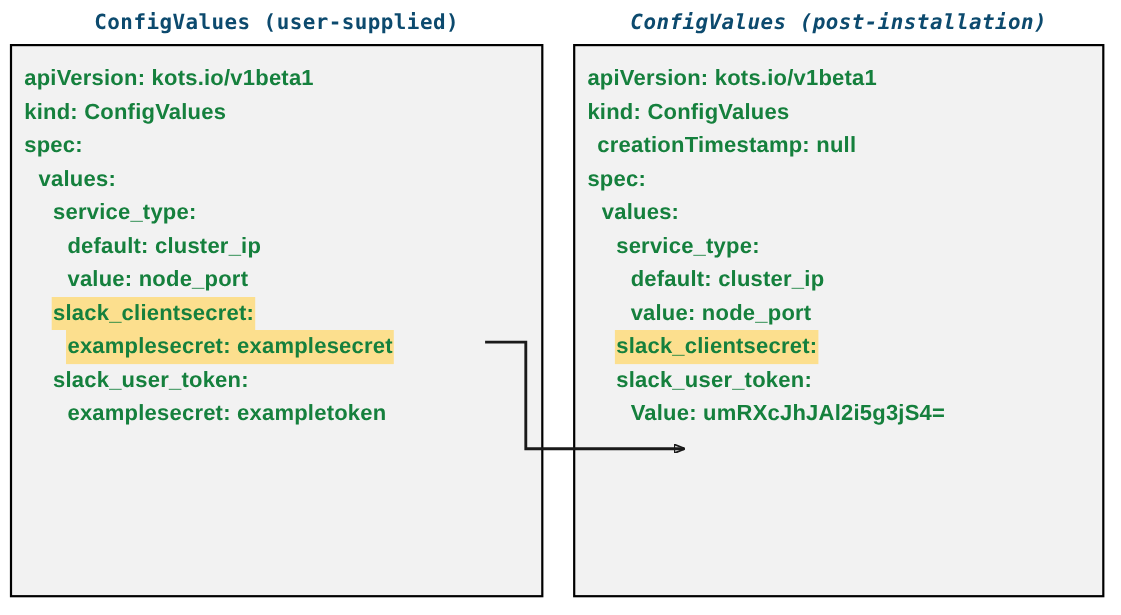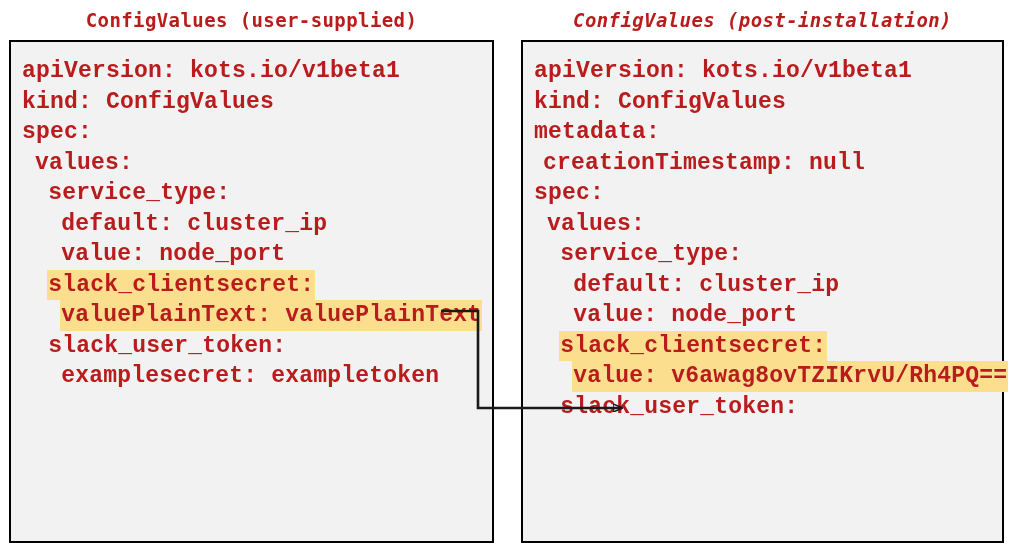--- a/index.html
+++ b/index.html
@@ -21,21 +21,21 @@
     box-sizing: border-box;
     background: #f2f2f2;
     border: 2px solid #000000;
   }
 
   .panel-title {
     position: absolute;
     font-family: "DejaVu Sans Mono", "Liberation Mono", monospace;
     font-size: 19px;
     font-weight: bold;
-    color: #b91c1c;
+    color: #0c4a6e;
     letter-spacing: 0.4px;
     white-space: pre;
     text-align: center;
   }
 
   #panel-left  { left: 9px;   top: 40px; width: 485px; height: 503px; }
   #panel-right { left: 521px; top: 40px; width: 483px; height: 503px; }
 
   #title-left  { left: 9px;   top: 9px;  width: 485px; }
   #title-right { left: 521px; top: 9px;  width: 483px; font-style: italic; }
@@ -45,24 +45,24 @@
     left: 0; top: 0; right: 0; bottom: 0;
     padding: 14px 0 0 0;
     margin: 0;
   }
 
   .line {
     position: relative;
     height: 30.5px;
     line-height: 30.5px;
     white-space: pre;
-    font-family: Liberation Mono, monospace;
-    font-size: 23px;
+    font-family: Liberation Sans, sans-serif;
+    font-size: 20px;
     font-weight: bold;
-    color: #b91c1c;
+    color: #15803d;
     letter-spacing: 0.2px;
   }
 
   .line .txt {
     display: inline-block;
     padding: 0 1px;
   }
 
   .line.hl .txt {
     background: #fcdf8e;
@@ -87,40 +87,39 @@
 <div class="panel" id="panel-left">
   <div class="code" id="code-left">
       <div class="line" style="padding-left: 10px;"><span class="txt">apiVersion: kots.io/v1beta1</span></div>
       <div class="line" style="padding-left: 10px;"><span class="txt">kind: ConfigValues</span></div>
       <div class="line" style="padding-left: 10px;"><span class="txt">spec:</span></div>
       <div class="line" style="padding-left: 23.1px;"><span class="txt">values:</span></div>
       <div class="line" style="padding-left: 36.2px;"><span class="txt">service_type:</span></div>
       <div class="line" style="padding-left: 49.3px;"><span class="txt">default: cluster_ip</span></div>
       <div class="line" style="padding-left: 49.3px;"><span class="txt">value: node_port</span></div>
       <div class="line hl" style="padding-left: 36.2px;"><span class="txt">slack_clientsecret:</span></div>
-      <div class="line hl" style="padding-left: 49.3px;"><span class="txt">valuePlainText: valuePlainText</span></div>
+      <div class="line hl" style="padding-left: 49.3px;"><span class="txt">examplesecret: examplesecret</span></div>
       <div class="line" style="padding-left: 36.2px;"><span class="txt">slack_user_token:</span></div>
       <div class="line" style="padding-left: 49.3px;"><span class="txt">examplesecret: exampletoken</span></div>
     </div>
 </div>
 
 <div class="panel" id="panel-right">
   <div class="code" id="code-right">
       <div class="line" style="padding-left: 10px;"><span class="txt">apiVersion: kots.io/v1beta1</span></div>
       <div class="line" style="padding-left: 10px;"><span class="txt">kind: ConfigValues</span></div>
-      <div class="line" style="padding-left: 10px;"><span class="txt">metadata:</span></div>
       <div class="line" style="padding-left: 19px;"><span class="txt">creationTimestamp: null</span></div>
       <div class="line" style="padding-left: 10px;"><span class="txt">spec:</span></div>
       <div class="line" style="padding-left: 23.1px;"><span class="txt">values:</span></div>
       <div class="line" style="padding-left: 36.2px;"><span class="txt">service_type:</span></div>
       <div class="line" style="padding-left: 49.3px;"><span class="txt">default: cluster_ip</span></div>
       <div class="line" style="padding-left: 49.3px;"><span class="txt">value: node_port</span></div>
       <div class="line hl" style="padding-left: 36.2px;"><span class="txt">slack_clientsecret:</span></div>
-      <div class="line hl" style="padding-left: 49.3px;"><span class="txt">value: v6awag8ovTZIKrvU/Rh4PQ==</span></div>
       <div class="line" style="padding-left: 36.2px;"><span class="txt">slack_user_token:</span></div>
+      <div class="line" style="padding-left: 49.3px;"><span class="txt">Value: umRXcJhJAl2i5g3jS4=</span></div>
     </div>
 </div>
 
 <svg id="connector" viewBox="0 0 1019 559" width="1019" height="559" xmlns="http://www.w3.org/2000/svg">
   <defs>
     <marker id="arrowhead" markerWidth="10" markerHeight="8" refX="9" refY="4" orient="auto" markerUnits="userSpaceOnUse">
       <path d="M 0 0 L 10 4 L 0 8 z" fill="none" stroke="#1a1a1a" stroke-width="1.6"></path>
     </marker>
   </defs>
   <path d="M 441 311 L 478 311 L 478 408 L 622 408" fill="none" stroke="#1a1a1a" stroke-width="2.6" marker-end="url(#arrowhead)"></path>

